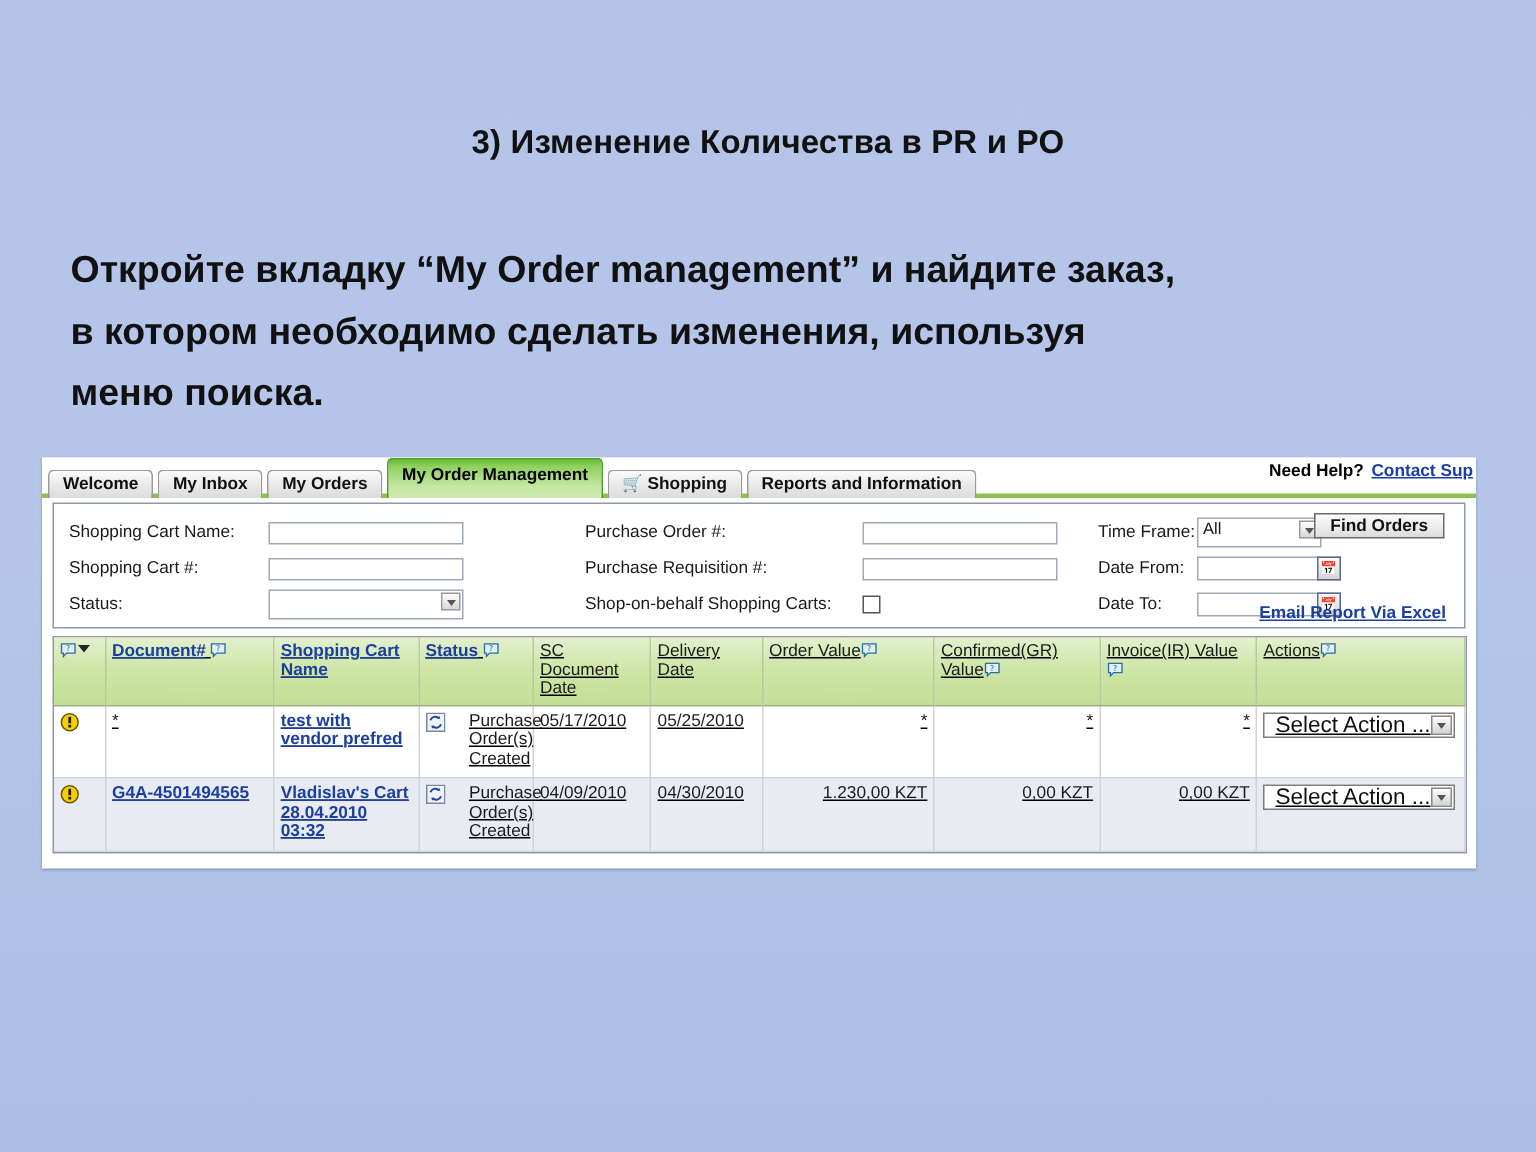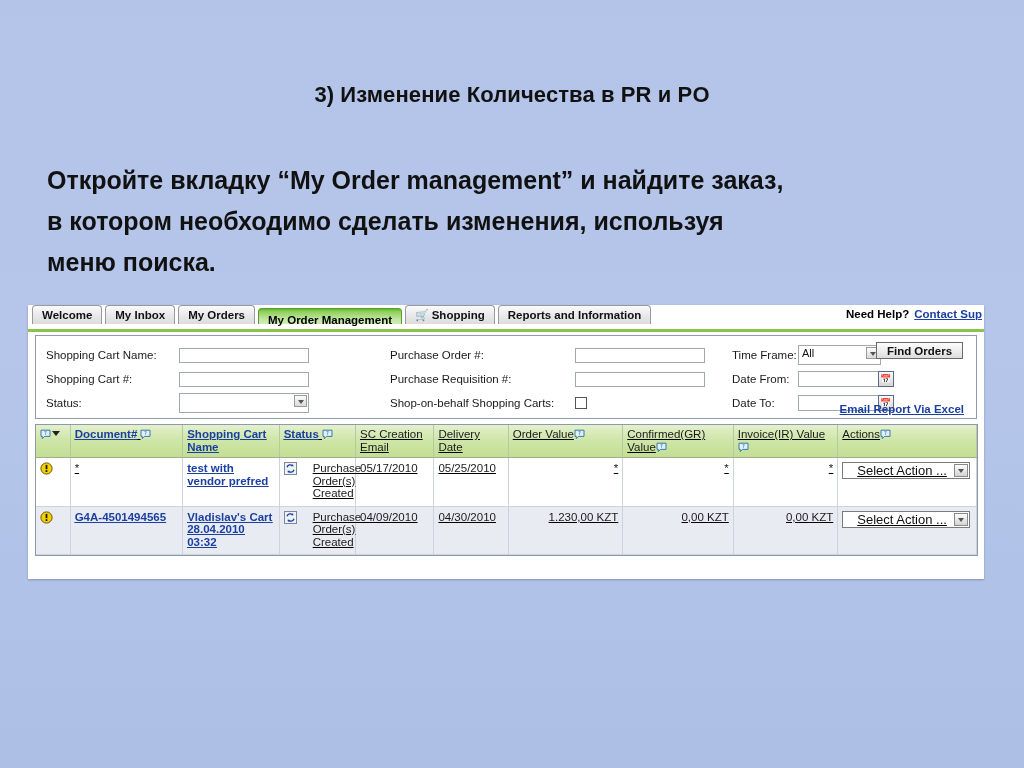--- a/index.html
+++ b/index.html
@@ -73,21 +73,21 @@
     font-weight: bold;
     color: #111111;
     background: linear-gradient(to bottom, #fbfbfb 0%, #e8e8e8 55%, #dcdcdc 100%);
     border: 1px solid #9a9a9a;
     border-bottom: none;
     border-radius: 4px 4px 0 0;
     box-sizing: border-box;
     cursor: default;
   }
   .tab.active {
-    height: 16px;
+    height: 27px;
     line-height: 22px;
     background: linear-gradient(to bottom, #5fb92e 0%, #8fd05c 18%, #c3e7a3 70%, #cfecb3 100%);
     border: 1px solid #5a9b2e;
     border-bottom: none;
     color: #000;
   }
   .tab .cart-glyph {
     display: inline-block;
     margin-right: 3px;
     font-size: 11px;
@@ -313,23 +313,23 @@
   .statuswrap { display: flex; gap: 14px; }
   .statuswrap .txt { line-height: 12.5px; }
 
   .actionsel {
     position: relative;
     width: 128px;
     height: 17px;
     border: 1px solid #7b7b7b;
     background: #ffffff;
     box-sizing: border-box;
-    font-size: 13px;
+    font-size: 15px;
     line-height: 15px;
-    padding-left: 14px;
+    padding-left: 7px;
     color: #111;
   }
   .actionsel .arrowbox {
     position: absolute;
     right: 1px; top: 1px;
     width: 14px; height: 13px;
     background: linear-gradient(to bottom,#fdfdfd,#d4d4d4);
     border: 1px solid #8a8a8a;
     box-sizing: border-box;
   }
@@ -476,21 +476,21 @@
             <span class="hdr-link">Shopping Cart Name</span>
           </th>
           <th>
             <span class="hdr-link">Status</span>
             <span class="q-icon"><svg width="11" height="11" viewBox="0 0 11 11">
                   <path d="M1 1.2h9v6.2H4.4L2.3 9.6V7.4H1z" fill="#dff0fb" stroke="#2b6ca3" stroke-width="0.9"></path>
                   <text x="5.4" y="6.2" font-size="5.4" text-anchor="middle" fill="#2b6ca3" font-family="DejaVu Sans">?</text>
                 </svg></span>
           </th>
           <th>
-            <span>SC Creation Email</span>
+            <span>SC Document Date</span>
           </th>
           <th>
             <span>Delivery Date</span>
           </th>
           <th>
             <span>Order Value</span><span class="q-icon"><svg width="11" height="11" viewBox="0 0 11 11">
                   <path d="M1 1.2h9v6.2H4.4L2.3 9.6V7.4H1z" fill="#dff0fb" stroke="#2b6ca3" stroke-width="0.9"></path>
                   <text x="5.4" y="6.2" font-size="5.4" text-anchor="middle" fill="#2b6ca3" font-family="DejaVu Sans">?</text>
                 </svg></span>
           </th>

